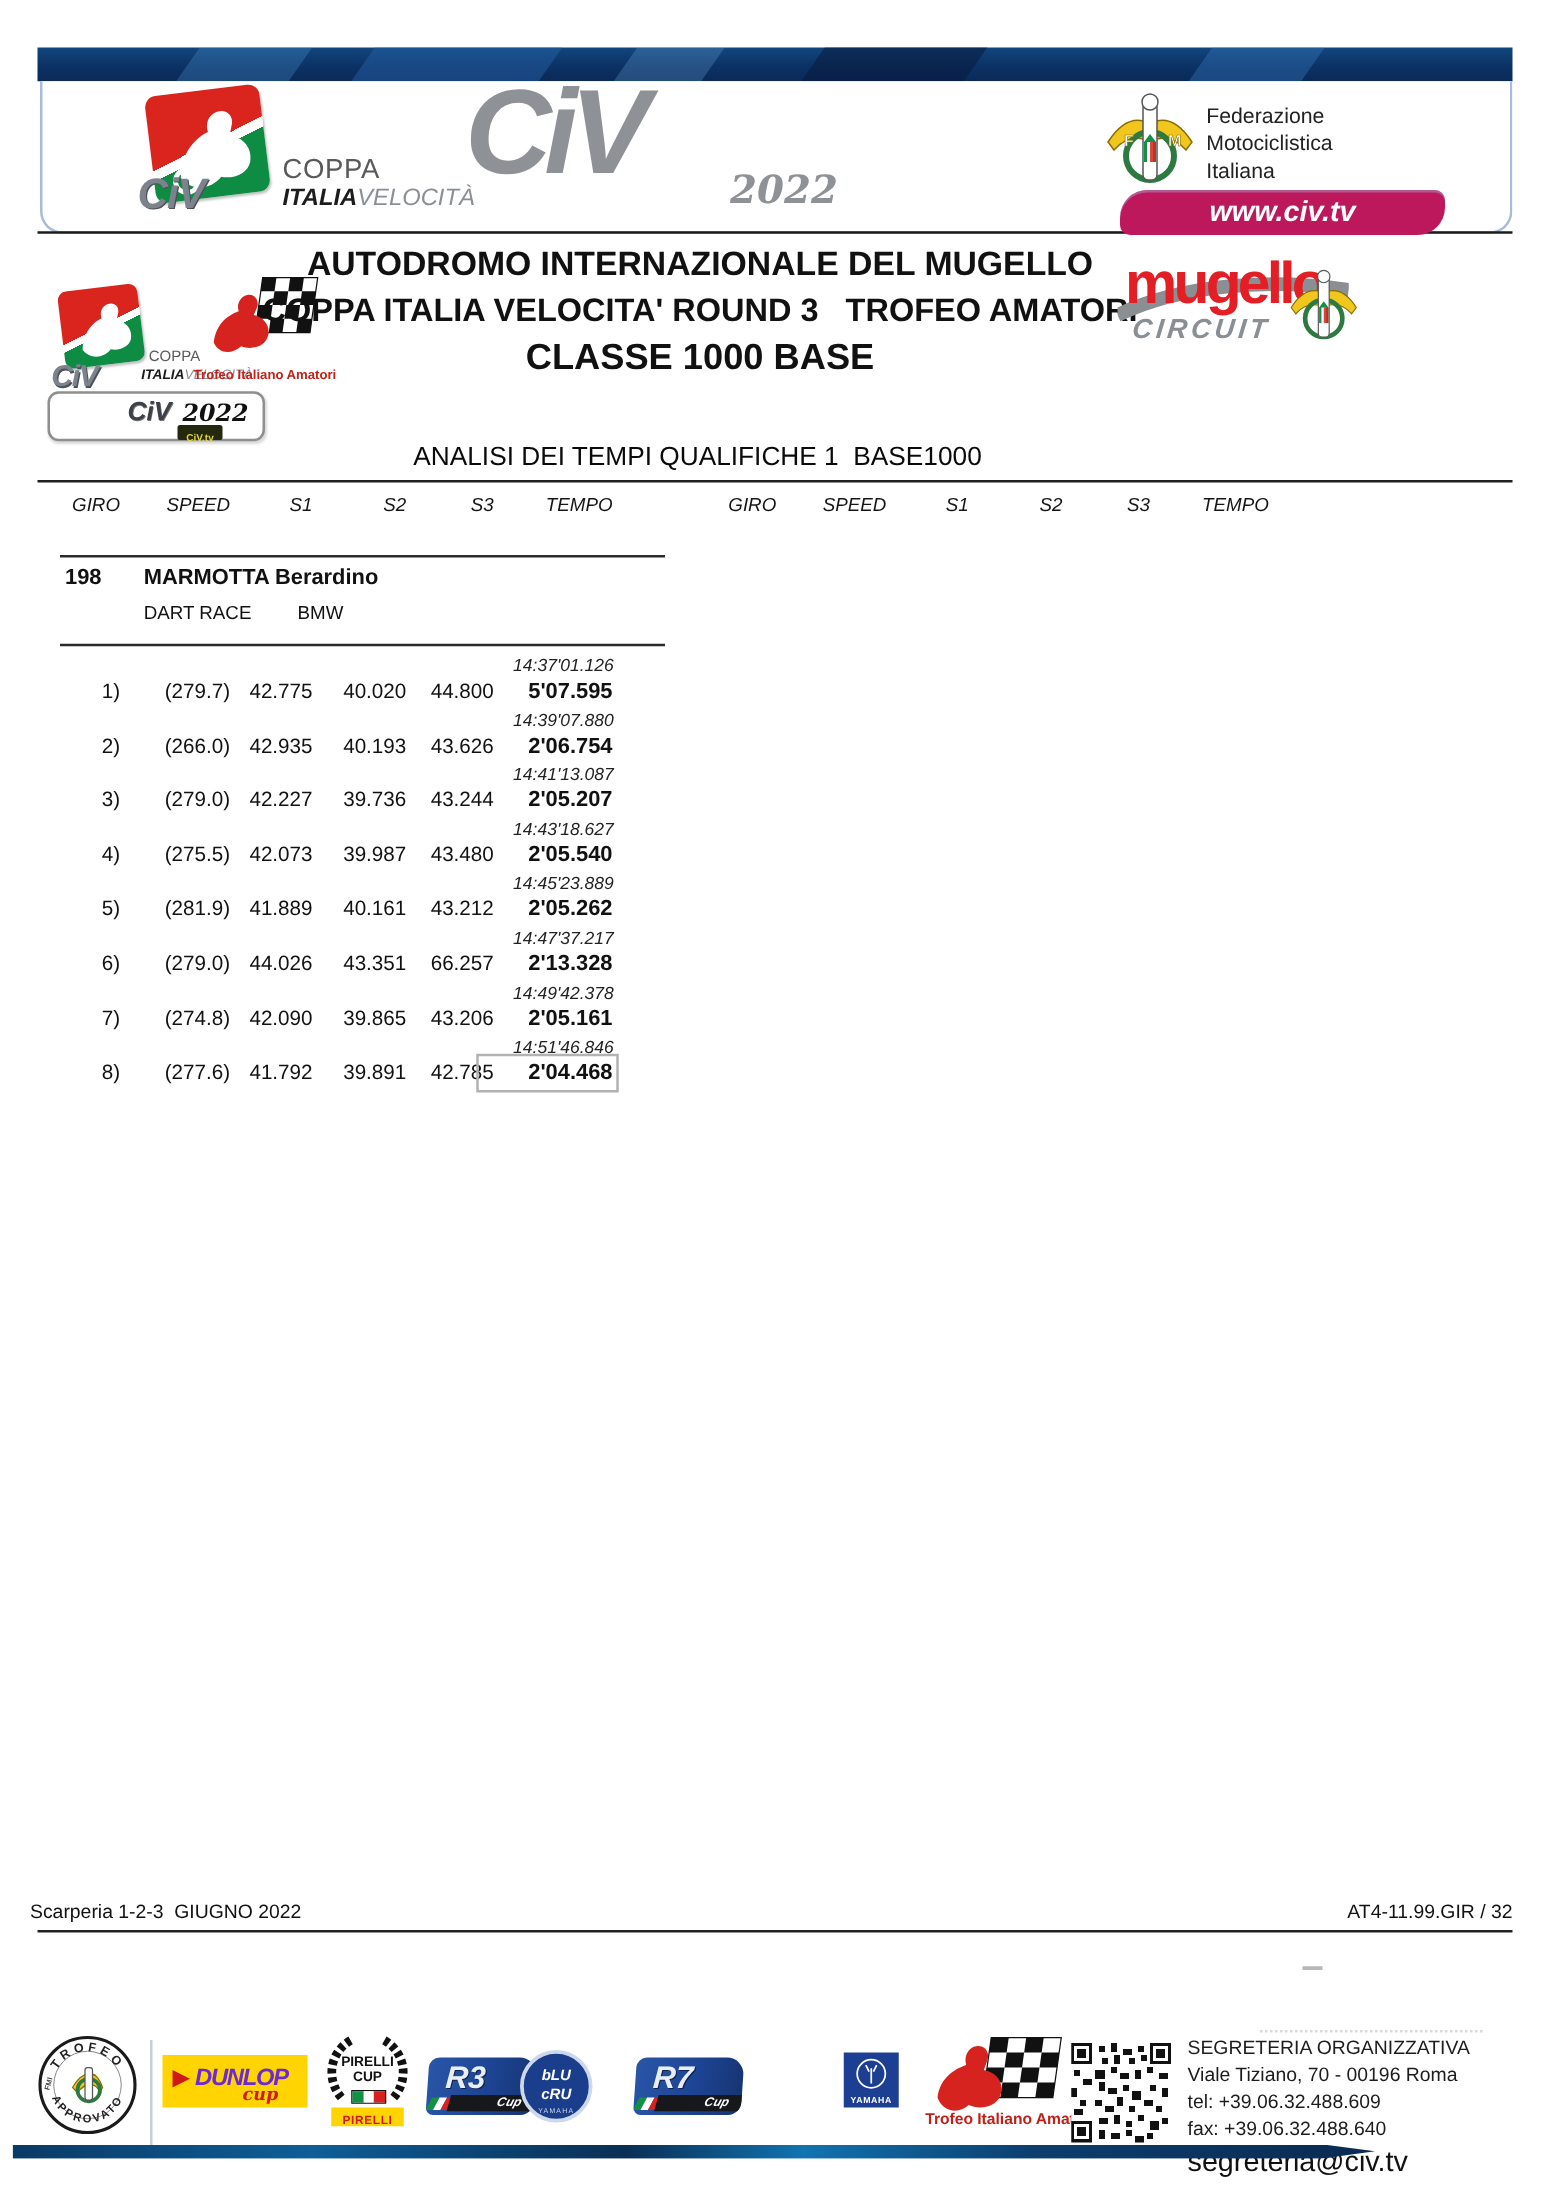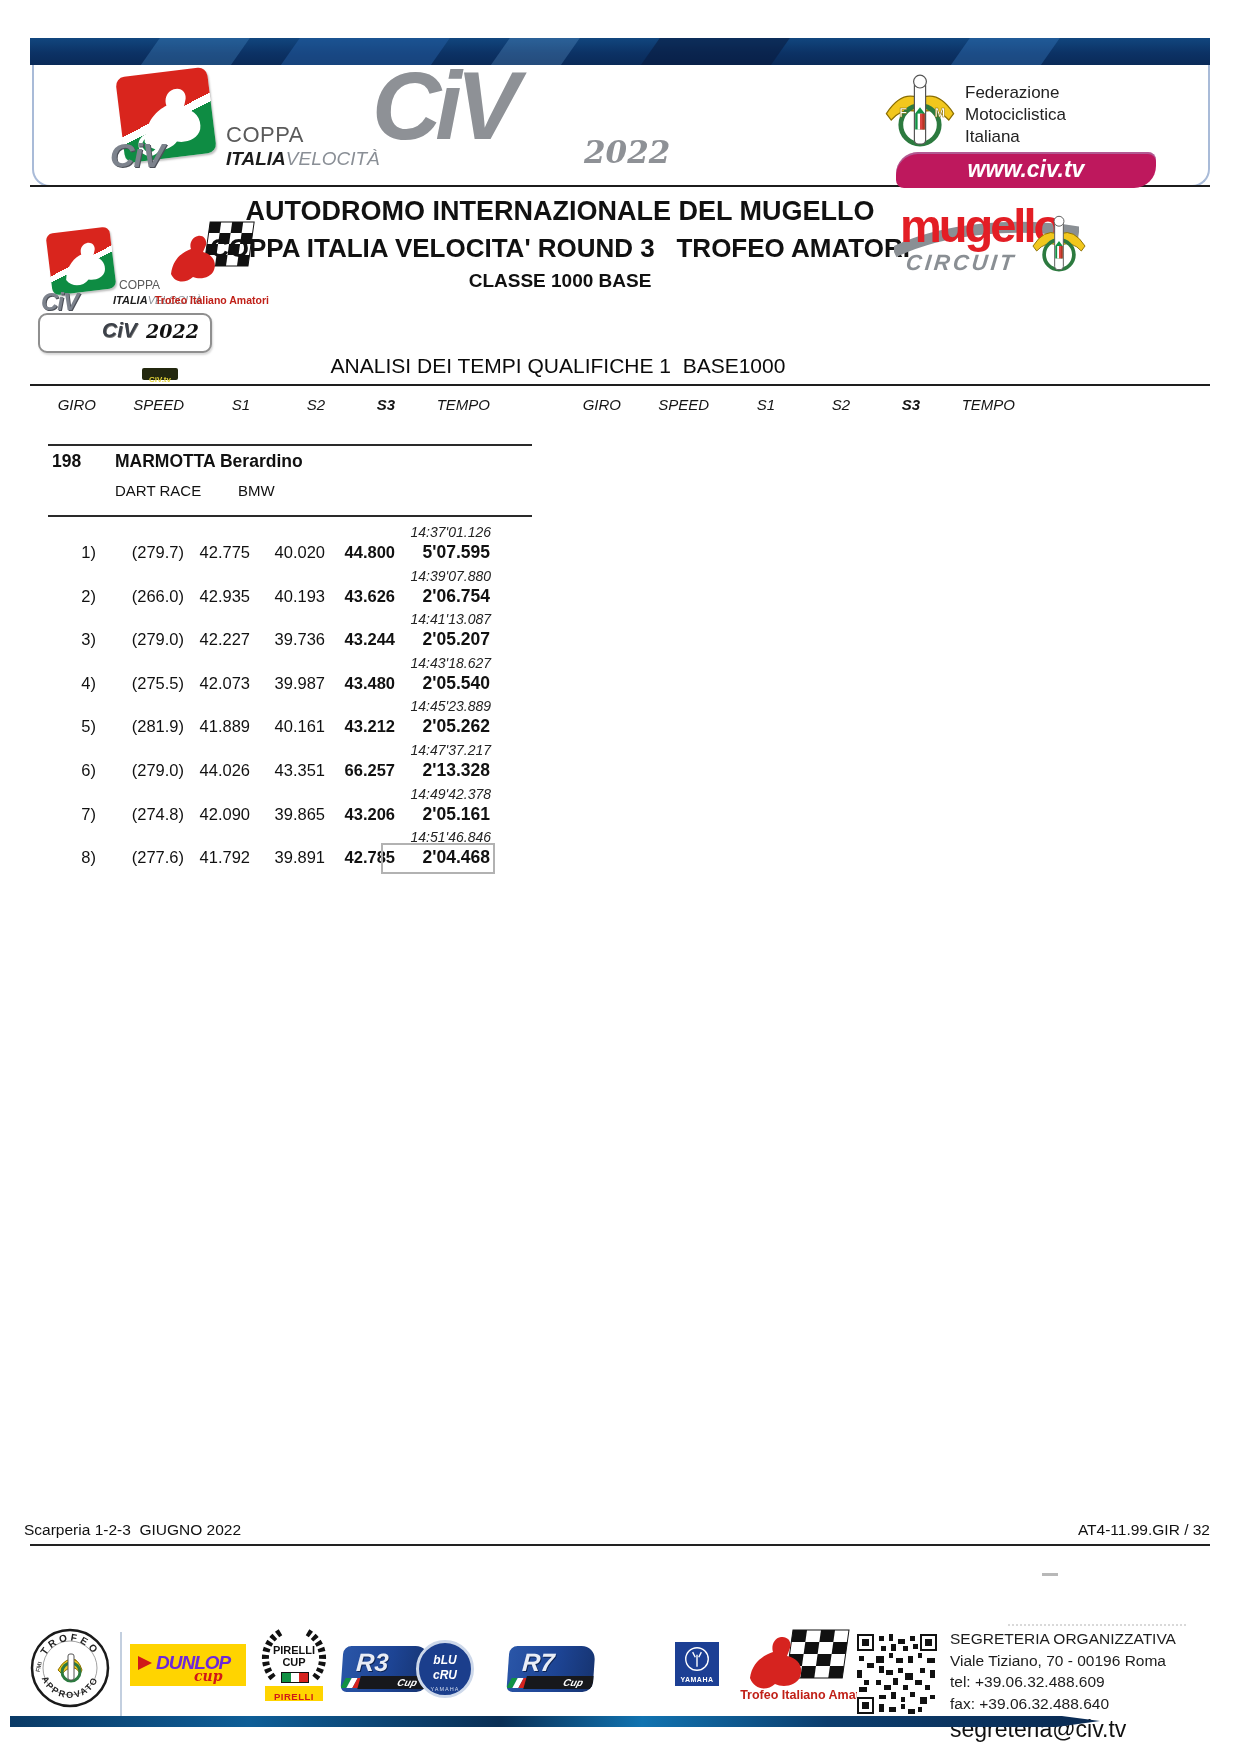--- a/index.html
+++ b/index.html
@@ -52,41 +52,41 @@
   .row2 .shield { left:14px; top:34px; width:64px; height:62px; border-radius:7px; }
   .row2 .civtxt { left:6px; top:92px; font-size:24px; }
   .row2 .coppa { position:absolute; left:84px; top:82px; font-size:12px; color:#5a5a5a; }
   .row2 .iv { position:absolute; left:78px; top:98px; font-size:11px; font-style:italic; }
   .row2 .iv b { color:#1c1c1c; } .row2 .iv span { color:#8a8f96; }
   .row2 .caption { position:absolute; left:120px; top:98px; width:130px; font-size:10.5px; font-weight:bold; color:#c02018; }
   .civ2022box { left:38px; top:313px; width:170px; height:36px; border:2px solid #8f8f8f; border-radius:9px;
     background:#fff; box-shadow:1px 2px 2px rgba(0,0,0,.15); }
   .civ2022box .c { position:absolute; left:62px; top:3px; font-size:21px; font-weight:900; font-style:italic; color:#3c4149; text-shadow:0.5px 0.5px 0 #777; }
   .civ2022box .y { position:absolute; left:106px; top:5px; font-family:"DejaVu Serif", serif; font-weight:bold; font-style:italic; font-size:19px; color:#111; }
-  .civtvbadge { left:142px; top:368px; width:36px; height:12px; background:#23280f; border-radius:2px; text-align:center; }
+  .civtvbadge { left:142px; top:340px; width:36px; height:12px; background:#23280f; border-radius:2px; text-align:center; }
   .civtvbadge span { font-size:8px; font-weight:bold; color:#e3d43a; line-height:12px; }
 
   .titles { left:160px; top:196px; width:800px; text-align:center; }
   .titles .t1 { font-size:27px; font-weight:bold; white-space:pre; }
   .titles .t2 { font-size:26px; font-weight:bold; white-space:pre; margin-top:6px; }
-  .titles .t3 { font-size:19px; font-weight:bold; white-space:pre; margin-top:6px; }
+  .titles .t3 { font-size:29px; font-weight:bold; white-space:pre; margin-top:6px; }
 
   .mugello { left:856px; top:206px; width:175px; height:80px;margin-left:44px; }
   .mugello .name { position:absolute; left:0; top:-8px; font-size:47px; font-weight:bold; letter-spacing:-3px; color:#e31e25; }
   .mugello .swoosh { position:absolute; left:-6px; top:6px; }
   .mugello .circuit { position:absolute; left:6px; top:44px; font-size:22px; font-weight:900; font-style:italic;
     color:#8a8f94; letter-spacing:3px; transform:skewX(-6deg); }
 
   
   .session-title { left:30px; top:354px; width:1056px; text-align:center; font-size:21px; white-space:pre; color:#0a0a0a; }
   .hr-main { left:30px; top:384px; width:1180px; height:2px; background:#1e1e1e; }
 
   .cols { top:396px; height:22px; font-style:italic; font-size:15px; color:#151515; }
   .cols span { display:inline-block; text-align:right; }
-  .cw0{width:56px;} .cw1{width:88px;} .cw2{width:66px;} .cw3{width:75px;} .cw4{width:70px;font-weight:bold;} .cw5{width:95px; text-align:center;}
+  .cw0{width:56px;} .cw1{width:88px;} .cw2{width:66px;} .cw3{width:75px;} .cw4{width:70px;} .cw5{width:95px; text-align:center;}
   .cols-left { left:40px; } .cols-right { left:565px; }
 
   .hr-rider { left:48px; width:484px; height:1.5px; background:#2a2a2a; }
   .hr-rt { top:444px; } .hr-rb { top:515px; }
   .rider-num { left:52px; top:451px; width:38px; text-align:left; font-size:17.5px; font-weight:bold; }
   .rider-name { left:115px; top:451px; font-size:17.5px; font-weight:bold; }
   .rider-team { left:115px; top:482px; font-size:15px; }
   .rider-bike { left:238px; top:482px; font-size:15px; }
 
   .laps { left:40px; top:524px; width:452px; }

